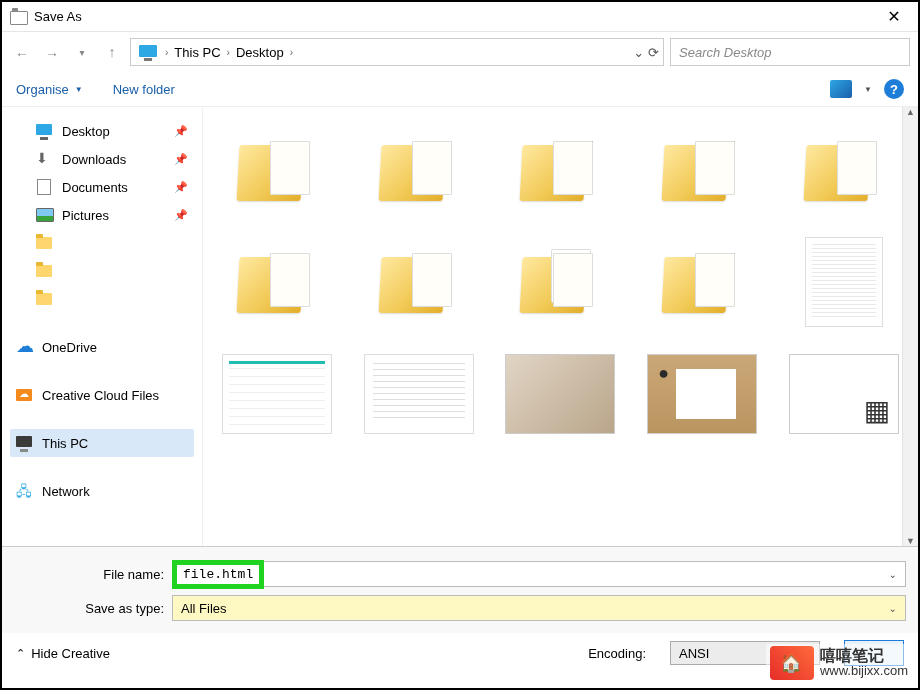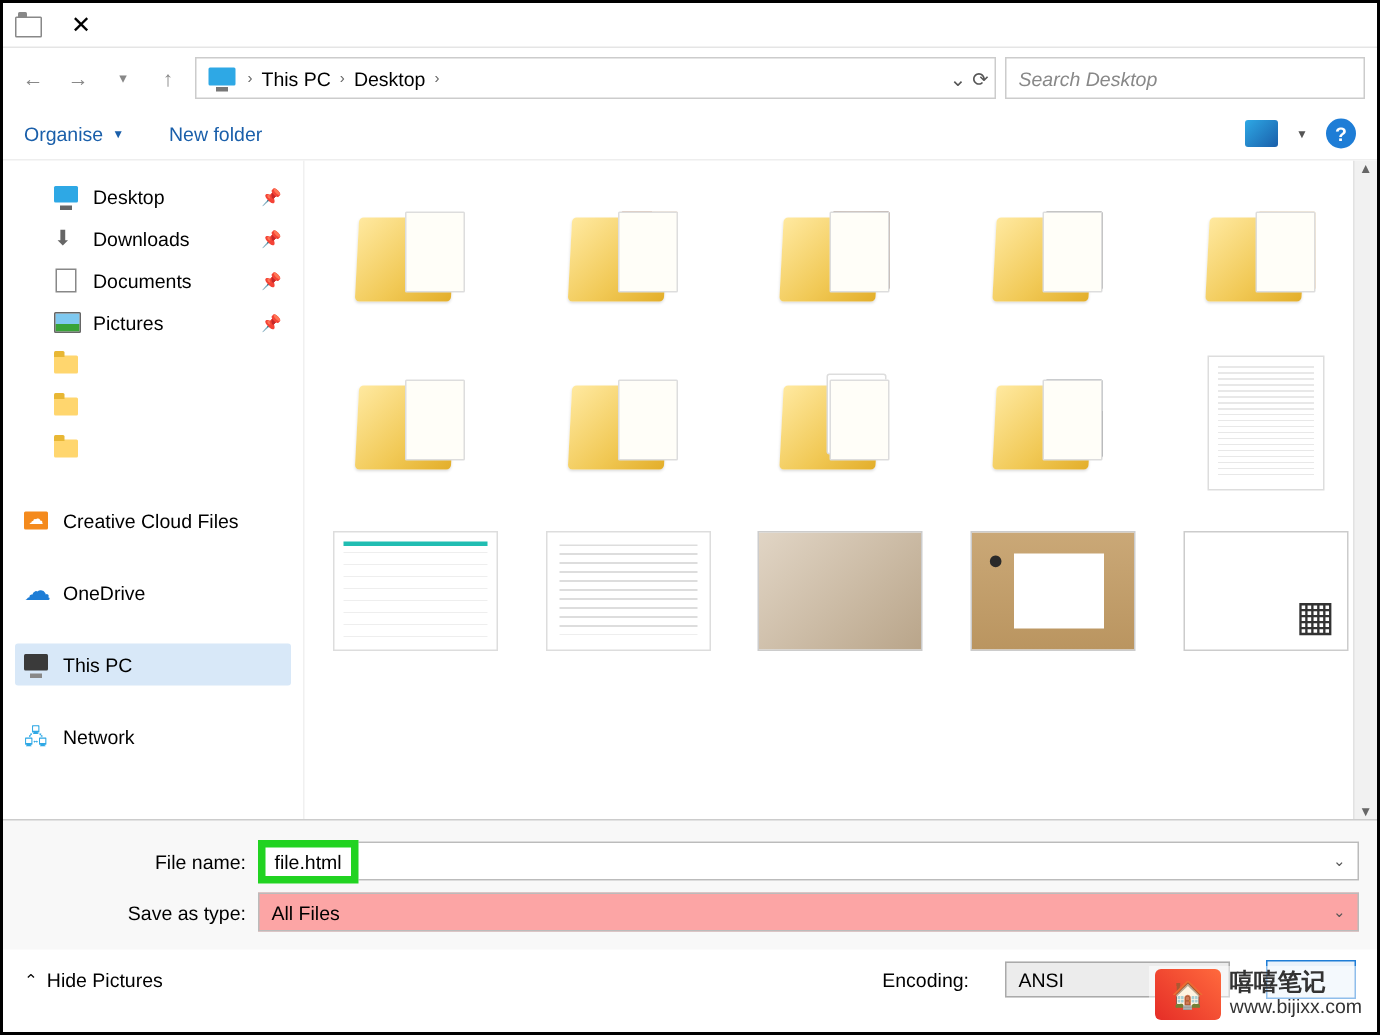--- a/index.html
+++ b/index.html
@@ -100,40 +100,41 @@
 
 .scroll-v { position: absolute; right: 0; top: 0; bottom: 0; width: 16px; background: #f1f1f1; border-left: 1px solid #e2e2e2; display: flex; flex-direction: column; align-items: center; justify-content: space-between; font-size: 9px; color: #666; }
 
 
 .form { border-top: 1px solid #ccc; padding: 14px 12px 4px; background: #f8f8f8; }
 .form-row { display: flex; align-items: center; margin-bottom: 8px; }
 .form-row .lbl { width: 158px; text-align: right; padding-right: 8px; font-size: 13px; }
 .form-row .field { flex: 1; height: 26px; border: 1px solid #bbb; background: #fff; display: flex; align-items: center; padding: 0 8px; font-size: 13px; position: relative; }
 .form-row .field .dd { margin-left: auto; color: #555; font-size: 10px; }
 .highlight { border: 5px solid #21d321; display: inline-block; background: #fff; }
-.form-row.savetype .field { background: #fca5a5; align-items: center; }
+.form-row.savetype .field { background: #fef9c3; align-items: center; }
 
 .footer { height: 40px; display: flex; align-items: center; padding: 0 14px; gap: 14px; font-size: 13px; }
 .footer .hide { display: flex; align-items: center; gap: 6px; cursor: pointer; }
 .footer .encgrp { margin-left: auto; display: flex; align-items: center; gap: 24px; }
 .footer .encsel { width: 150px; height: 24px; border: 1px solid #aaa; background: #ececec; display: flex; align-items: center; padding: 0 8px; }
 .footer .encsel .dd { margin-left: auto; font-size: 10px; color: #555; }
 .footer .btn { min-width: 60px; height: 26px; border: 1px solid #1e7dd6; background: #e9f2fb; display: flex; align-items: center; justify-content: center; padding: 0 10px; cursor: pointer; }
 
 
 .watermark { position: absolute; right: 6px; bottom: 6px; display: flex; align-items: center; gap: 6px; background: rgba(255,255,255,.5); padding: 2px 4px; }
 .watermark .logo { width: 44px; height: 34px; background: linear-gradient(45deg,#e52d27,#ff6a3d); border-radius: 4px; display: flex; align-items: center; justify-content: center; color: #fff; font-size: 18px; }
 .watermark .txt { font-size: 13px; color: #333; line-height: 15px; }
 .watermark .txt .cn { font-weight: bold; font-size: 16px; }
 </style>
 </head>
 <body>
 
 <div class="titlebar">
   <span class="tb-icon"></span>
+  <span class="title">Save As</span>
   <div class="close">✕</div>
 </div>
 
 <div class="navrow">
   <div class="navbtn">←</div>
   <div class="navbtn">→</div>
   <div class="navbtn chev">▾</div>
   <div class="navbtn">↑</div>
   <div class="addressbar">
     <span class="monitor-icon"></span>
@@ -193,26 +194,26 @@
       <span class="ico folder"></span>
     </div>
     <div class="nav-item sub">
       <span class="ico folder"></span>
     </div>
     <div class="nav-item sub">
       <span class="ico folder"></span>
     </div>
 
     <div class="nav-item space">
+      <span class="ico onedrive"></span>
+      <span>OneDrive</span>
+    </div>
+    <div class="nav-item space">
       <span class="ico cc"></span>
       <span>Creative Cloud Files</span>
-    </div>
-    <div class="nav-item space">
-      <span class="ico onedrive"></span>
-      <span>OneDrive</span>
     </div>
     <div class="nav-item selected space">
       <span class="ico monitor-dark"></span>
       <span>This PC</span>
     </div>
     <div class="nav-item space">
       <span class="ico network"></span>
       <span>Network</span>
     </div>
   </div>
@@ -318,37 +319,37 @@
       <span>▲</span>
       <span>▼</span>
     </div>
   </div>
 </div>
 
 <div class="form">
   <div class="form-row">
     <div class="lbl">File name:</div>
     <div class="field" style="padding:0;">
-      <span class="highlight" style="padding:2px 6px;margin:-5px 0 -5px -1px;">file.html</span>
+      <span class="highlight" style="padding:2px 6px;margin:-5px 0 -5px -1px;font-family:Liberation Mono, monospace;">file.html</span>
       <span class="dd" style="padding-right:8px;">⌄</span>
     </div>
   </div>
   <div class="form-row savetype">
     <div class="lbl">Save as type:</div>
     <div class="field">
       <span>All Files</span>
       <span class="dd">⌄</span>
     </div>
   </div>
 </div>
 
 <div class="footer">
   <div class="hide">
     <span style="font-size:11px;">⌃</span>
-    <span>Hide Pictures</span>
+    <span>Hide Creative</span>
   </div>
   <div class="encgrp">
     <span>Encoding:</span>
     <div class="encsel">
       <span>ANSI</span>
       <span class="dd">⌄</span>
     </div>
     <div class="btn" style="border-color:#1e7dd6;"></div>
   </div>
 </div>

